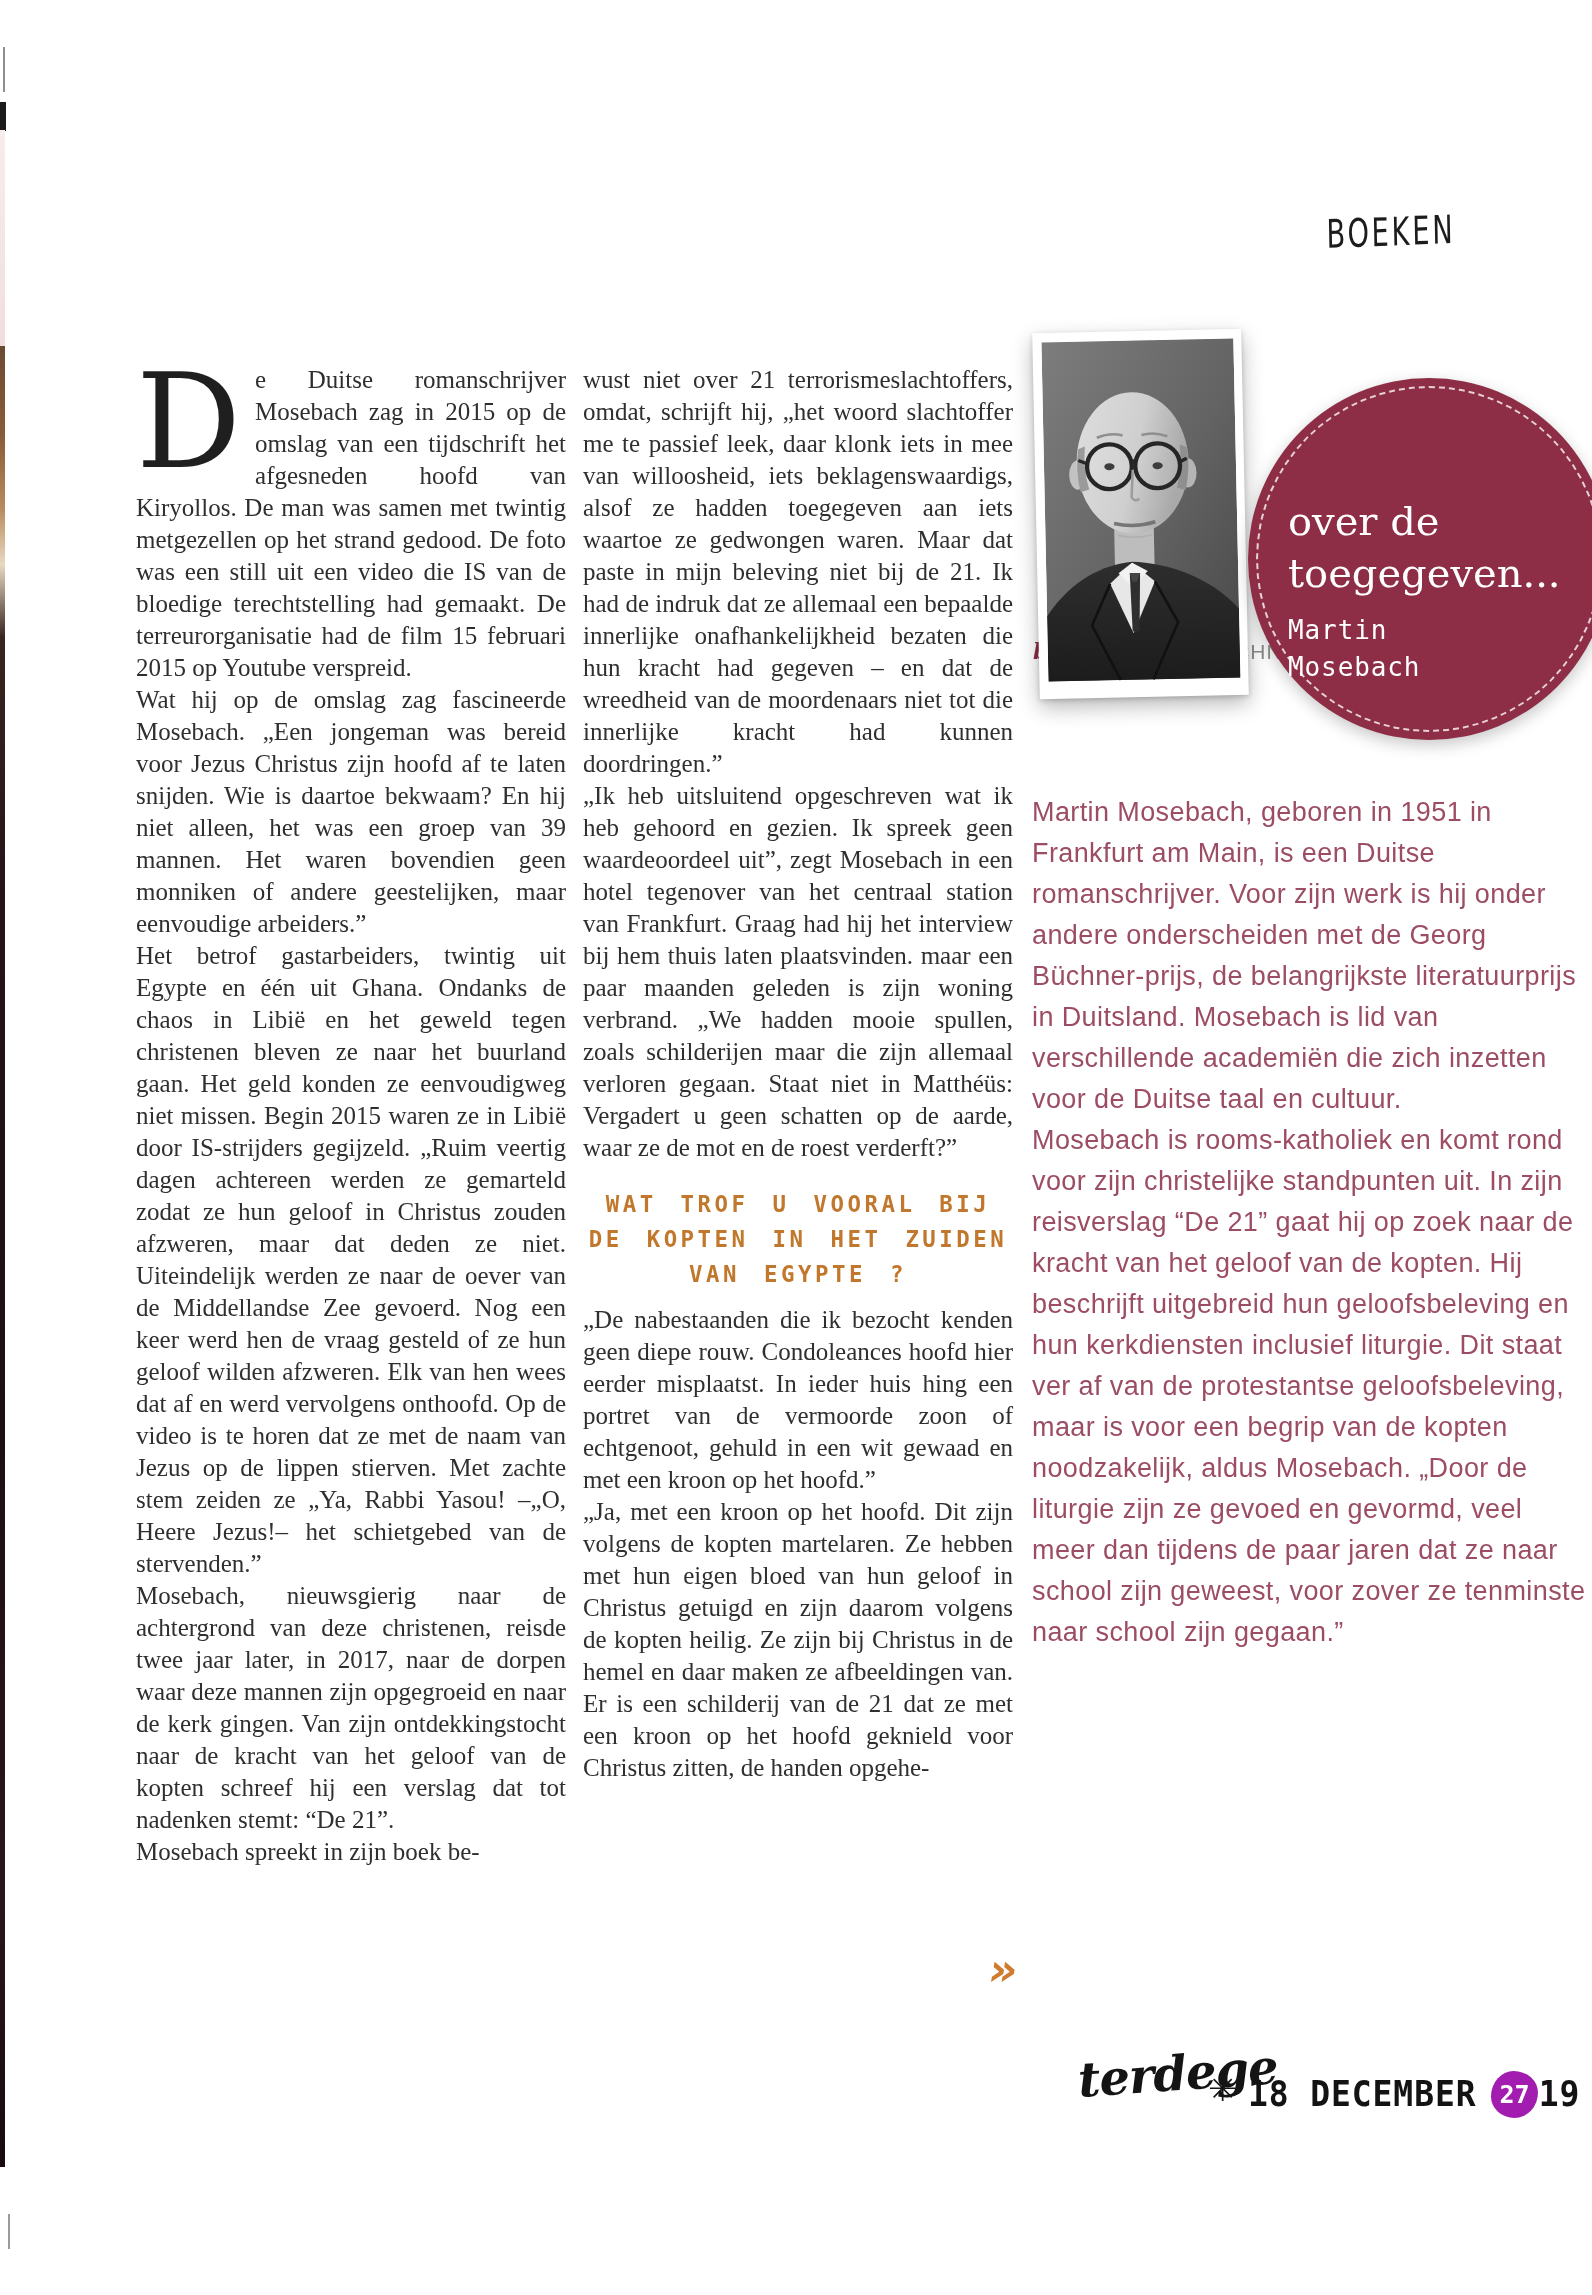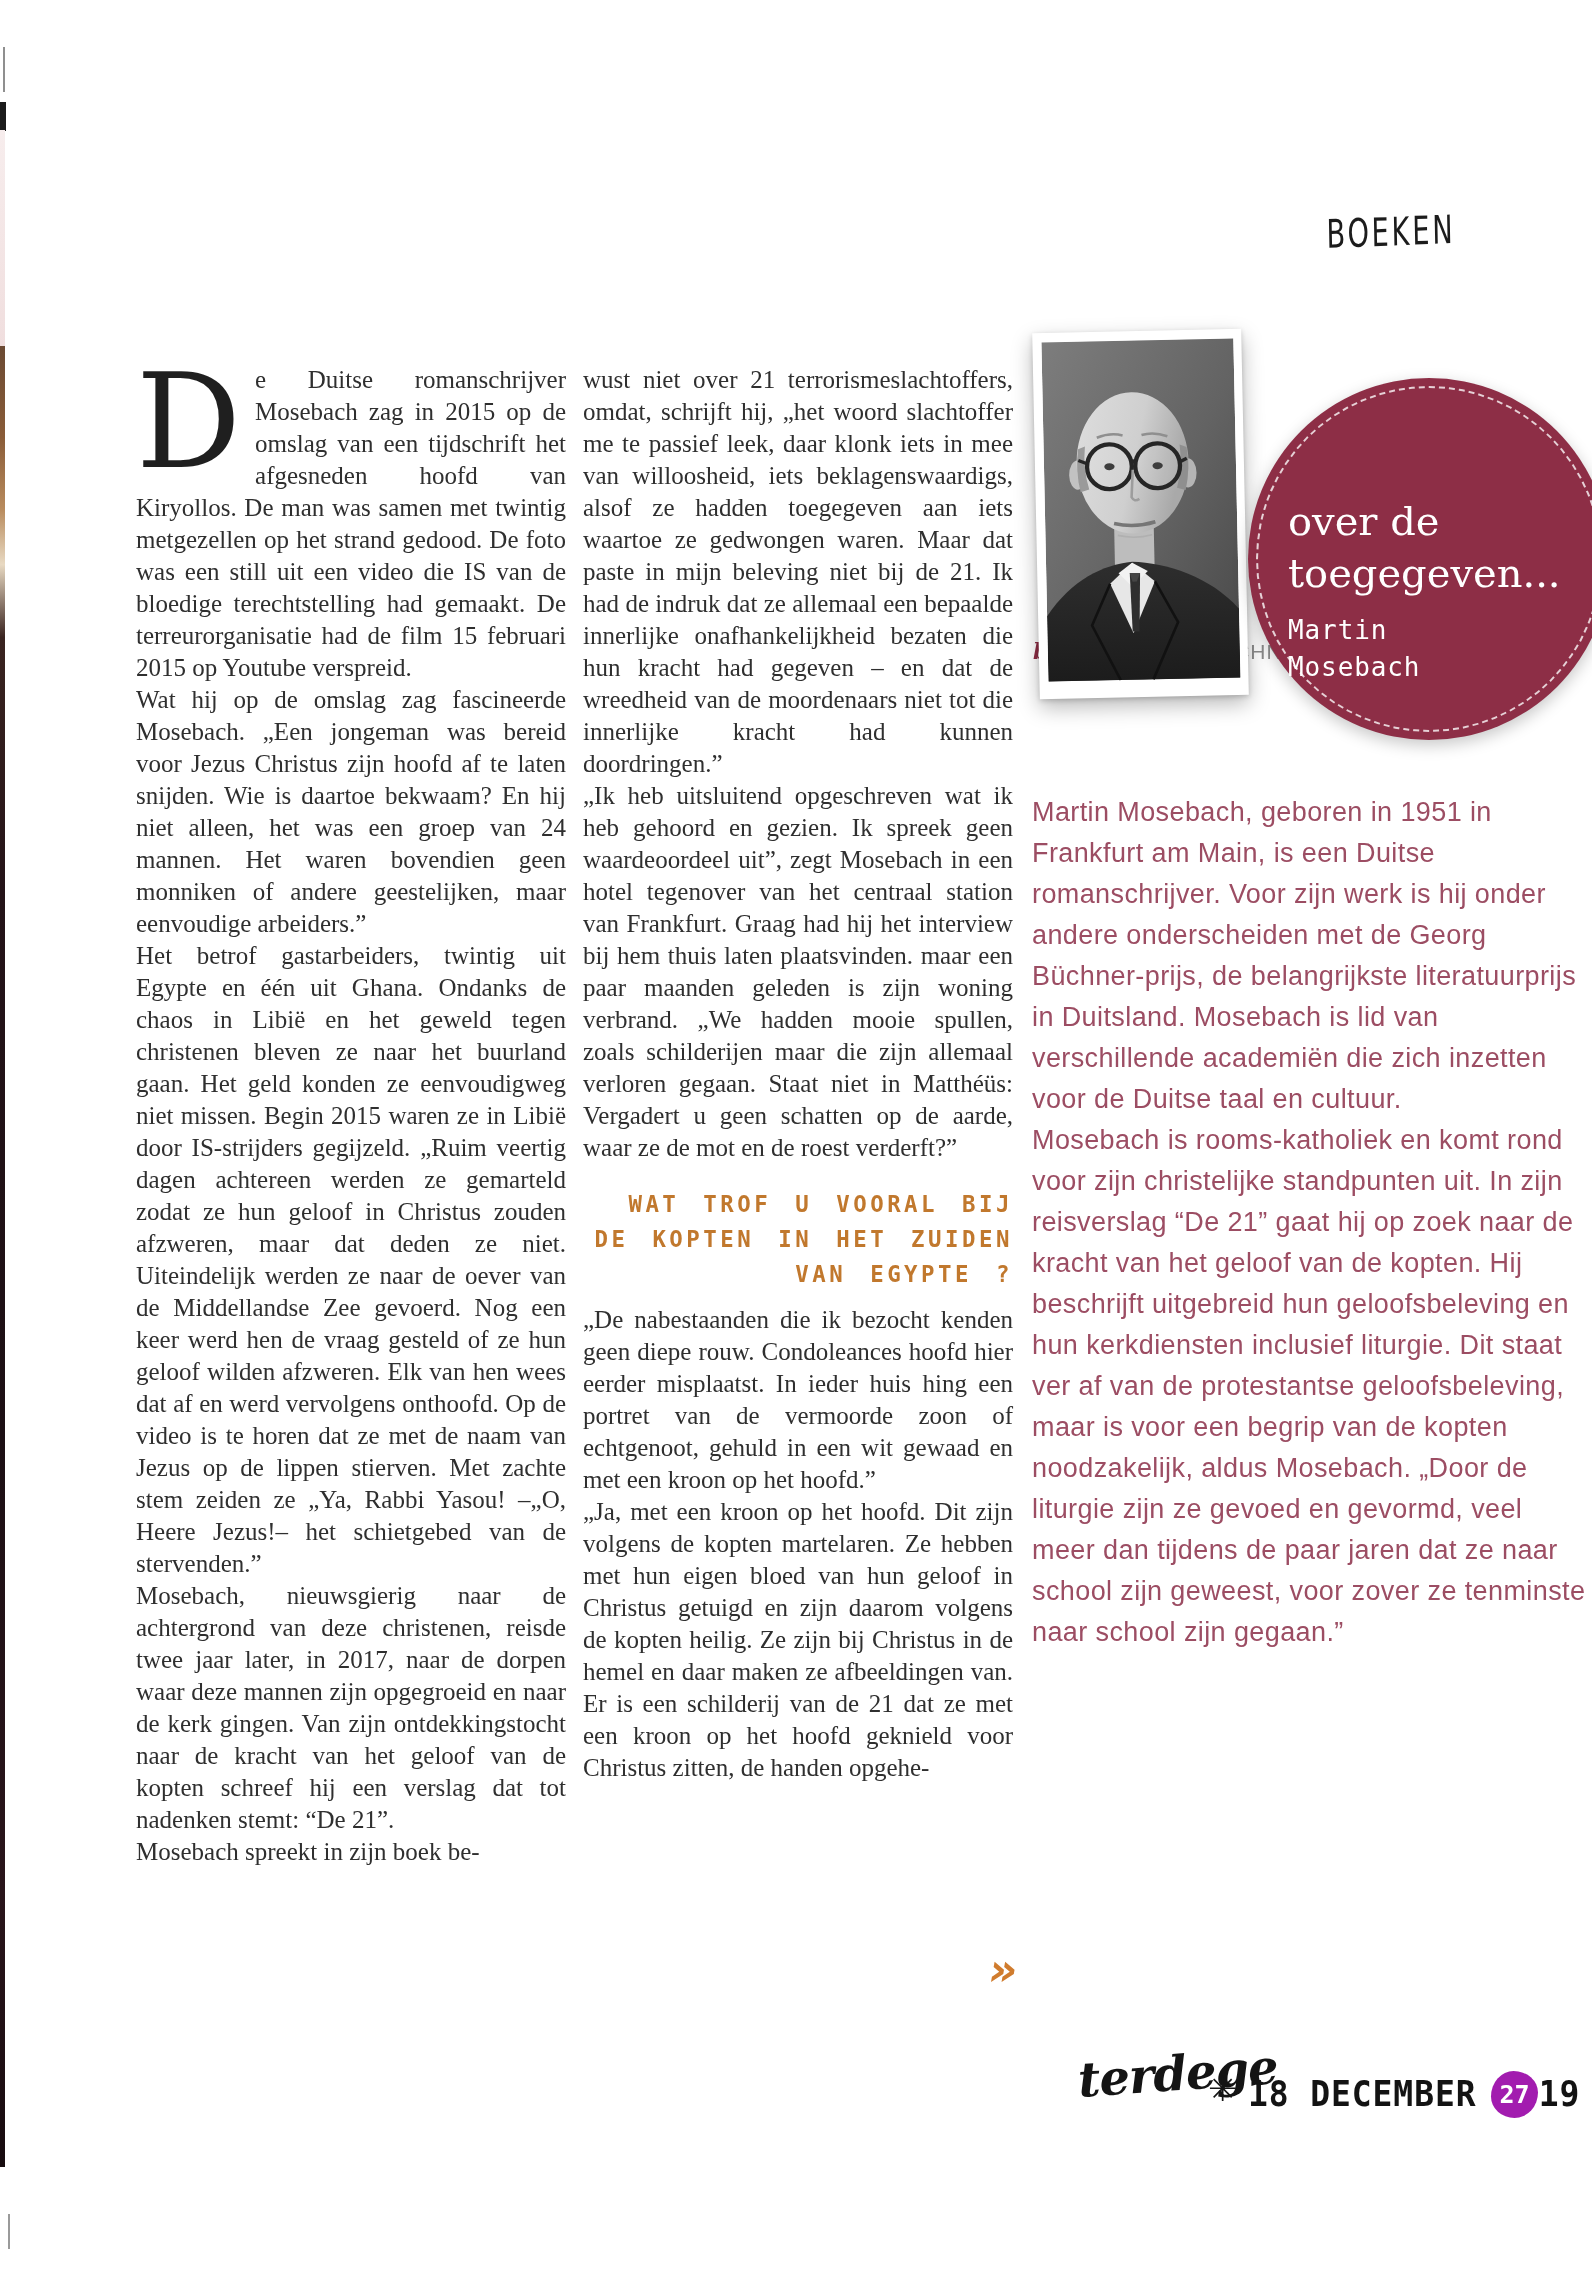--- a/index.html
+++ b/index.html
@@ -29,21 +29,21 @@
   .col1{left:136px;}
   .col2{left:583px;}
   .col p{margin:0;}
   .dropcap{
     float:left;font-family:"DejaVu Serif",serif;font-size:131px;line-height:0.76;
     color:#1f1f1f;margin:7.8px 14px 0 0;
   }
   .q{
     font-family:"DejaVu Sans Mono",monospace;font-weight:bold;color:#c1782d;
     font-size:22.4px;line-height:35px;letter-spacing:3.5px;word-spacing:7px;
-    margin:23px 0 12px 0;text-align:right;
+    margin:23px 0 12px 0;text-align:center;
   }
   .marker{
     position:absolute;left:989px;top:1947px;color:#d07c2e;
     font-size:45px;line-height:1;font-weight:bold;transform:skewX(-10deg);
     font-family:"DejaVu Sans",sans-serif;
   }
 
   
   .photo-frame{
     position:absolute;left:1036px;top:331px;width:192px;height:340px;
@@ -131,21 +131,21 @@
   <div class="crop-top"></div>
   <div class="sliver-black"></div>
   <div class="sliver-light"></div>
   <div class="sliver-photo"></div>
   <div class="crop-bottom"></div>
 
   <div class="boeken">BOEKEN</div>
 
   <div class="col col1">
     <p><span class="dropcap">D</span><span>e Duitse romanschrijver Mosebach zag in 2015 op de omslag van een tijdschrift het afgesneden hoofd van Kiryollos. De man was samen met twintig metgezellen op het strand gedood. De foto was een still uit een video die IS van de bloedige terechtstelling had gemaakt. De terreurorganisatie had de film 15 februari 2015 op Youtube verspreid.</span></p>
-    <p>Wat hij op de omslag zag fascineerde Mosebach. „Een jongeman was bereid voor Jezus Christus zijn hoofd af te laten snijden. Wie is daartoe bekwaam? En hij niet alleen, het was een groep van 24 mannen. Het waren bovendien geen monniken of andere geestelijken, maar eenvoudige arbeiders.”</p>
+    <p>Wat hij op de omslag zag fascineerde Mosebach. „Een jongeman was bereid voor Jezus Christus zijn hoofd af te laten snijden. Wie is daartoe bekwaam? En hij niet alleen, het was een groep van 39 mannen. Het waren bovendien geen monniken of andere geestelijken, maar eenvoudige arbeiders.”</p>
     <p>Het betrof gastarbeiders, twintig uit Egypte en één uit Ghana. Ondanks de chaos in Libië en het geweld tegen christenen bleven ze naar het buurland gaan. Het geld konden ze eenvoudigweg niet missen. Begin 2015 waren ze in Libië door IS-strijders gegijzeld. „Ruim veertig dagen achtereen werden ze gemarteld zodat ze hun geloof in Christus zouden afzweren, maar dat deden ze niet. Uiteindelijk werden ze naar de oever van de Middellandse Zee gevoerd. Nog een keer werd hen de vraag gesteld of ze hun geloof wilden afzweren. Elk van hen wees dat af en werd vervolgens onthoofd. Op de video is te horen dat ze met de naam van Jezus op de lippen stierven. Met zachte stem zeiden ze „Ya, Rabbi Yasou! –„O, Heere Jezus!– het schietgebed van de stervenden.”</p>
     <p>Mosebach, nieuwsgierig naar de achtergrond van deze christenen, reisde twee jaar later, in 2017, naar de dorpen waar deze mannen zijn opgegroeid en naar de kerk gingen. Van zijn ontdekkingstocht naar de kracht van het geloof van de kopten schreef hij een verslag dat tot nadenken stemt: “De 21”.</p>
     <p>Mosebach spreekt in zijn boek be-</p>
   </div>
 
   <div class="col col2">
     <p>wust niet over 21 terrorismeslachtoffers, omdat, schrijft hij, „het woord slachtoffer me te passief leek, daar klonk iets in mee van willoosheid, iets beklagenswaardigs, alsof ze hadden toegegeven aan iets waartoe ze gedwongen waren. Maar dat paste in mijn beleving niet bij de 21. Ik had de indruk dat ze allemaal een bepaalde innerlijke onafhankelijkheid bezaten die hun kracht had gegeven – en dat de wreedheid van de moordenaars niet tot die innerlijke kracht had kunnen doordringen.”</p>
     <p>„Ik heb uitsluitend opgeschreven wat ik heb gehoord en gezien. Ik spreek geen waardeoordeel uit”, zegt Mosebach in een hotel tegenover van het centraal station van Frankfurt. Graag had hij het interview bij hem thuis laten plaatsvinden. maar een paar maanden geleden is zijn woning verbrand. „We hadden mooie spullen, zoals schilderijen maar die zijn allemaal verloren gegaan. Staat niet in Matthéüs: Vergadert u geen schatten op de aarde, waar ze de mot en de roest verderft?”</p>
     <h3 class="q">WAT TROF U VOORAL BIJ DE KOPTEN IN HET ZUIDEN VAN EGYPTE ?</h3>
     <p>„De nabestaanden die ik bezocht kenden geen diepe rouw. Condoleances hoofd hier eerder misplaatst. In ieder huis hing een portret van de vermoorde zoon of echtgenoot, gehuld in een wit gewaad en met een kroon op het hoofd.”</p>

